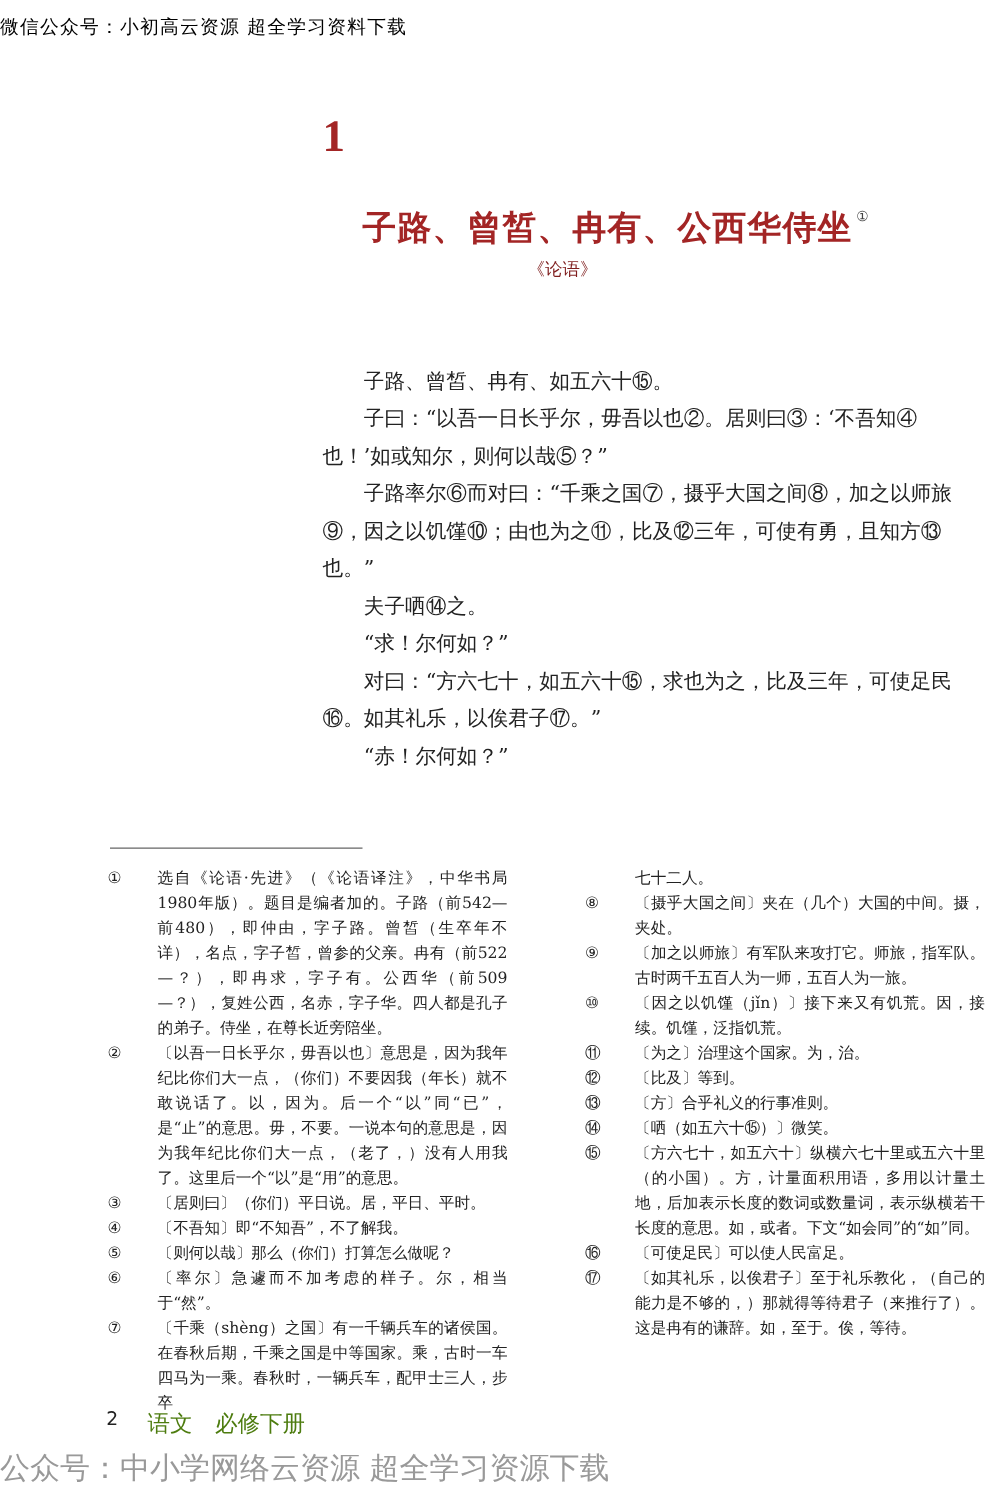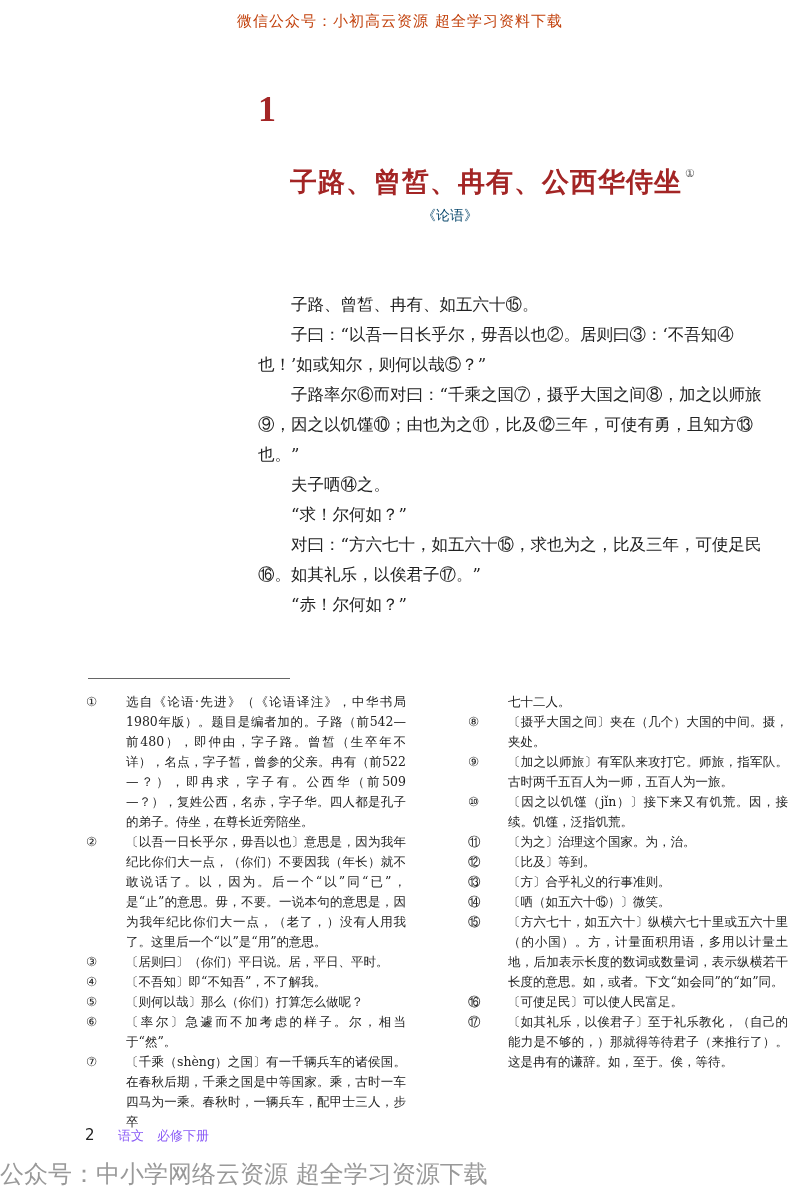--- a/index.html
+++ b/index.html
@@ -1,35 +1,35 @@
 <!DOCTYPE html>
 <html><head>
 <meta charset="utf-8">
 <style>
   html, body { margin: 0; padding: 0; }
   body {
     width: 800px; height: 1194px; background: #ffffff; position: relative; overflow: hidden;
     font-family: "DejaVu Serif", "Liberation Serif", serif; color: #222;
   }
   .top-wm {
-    position: absolute; top: 12px; left: 0; width: 800px; text-align: center;
-    font-family: "DejaVu Sans", sans-serif; font-size: 15px; color: #c2410c; letter-spacing: 1px;
+    position: absolute; top: 12px; left: 0; width: 800px; 
+    font-family: "DejaVu Sans", sans-serif; font-size: 15px; color: #000000; letter-spacing: 1px;
   }
   .lesson-no {
     position: absolute; left: 258px; top: 88px; font-size: 36px; font-weight: bold; color: #a32525;
     font-family: "Liberation Serif", serif;
   }
   .title {
     position: absolute; left: 290px; top: 164px; font-size: 27px; font-weight: bold; color: #a32525;
     letter-spacing: 1px;
     font-family: Liberation Mono, monospace;
   }
   .title sup { font-size: 11px; color: #444; font-weight: normal; vertical-align: 14px; margin-left: 3px; }
   .source {
-    position: absolute; left: 0; width: 800px; text-align: center; top: 207px; font-size: 14px; color: #0c4a6e;
+    position: absolute; left: 0; width: 800px; text-align: center; top: 207px; font-size: 14px; color: #7f1d1d;
     padding-left: 100px; box-sizing: border-box;
   }
   .body-text {
     position: absolute; left: 258px; top: 290px; width: 520px; font-size: 16.5px; line-height: 30px;
   }
   .body-text p { margin: 0; text-indent: 33px; }
   .rule {
     position: absolute; left: 88px; top: 678px; width: 202px; height: 1px; background: #666;
   }
   .notes-col {
@@ -38,21 +38,21 @@
   .notes-col.left { left: 86px; }
   .notes-col.right { left: 468px; }
   .note { display: flex; }
   .note .num { width: 20px; flex: 0 0 20px; }
   .note .txt { flex: 1; text-align: justify; margin-left: 20px; }
   .note.cont .txt { padding-left: 20px; }
   .footer-page {
     position: absolute; left: 85px; top: 1126px; font-family: "DejaVu Sans", sans-serif; font-size: 15px;
   }
   .footer-book {
-    position: absolute; left: 118px; top: 1127px; font-size: 13px; color: #8b5cf6;
+    position: absolute; left: 118px; top: 1127px; font-size: 18px; color: #4d7c0f;
   }
   .bottom-wm {
     position: absolute; left: 0; width: 800px; top: 1158px; text-align: left;
     font-family: "DejaVu Sans", sans-serif; font-size: 24px; color: #999;
   }
 </style>
 </head>
 <body>
 
 <div class="top-wm">微信公众号：小初高云资源 超全学习资料下载</div>

